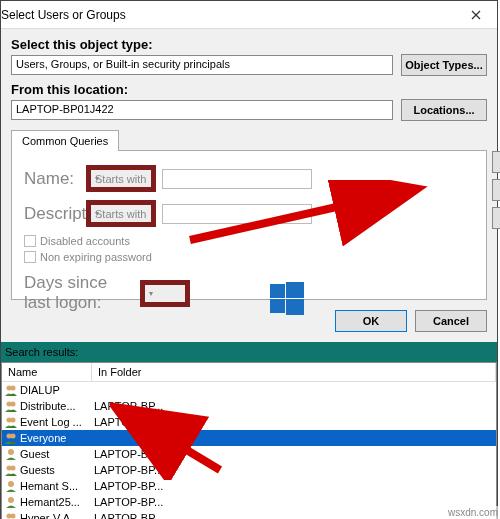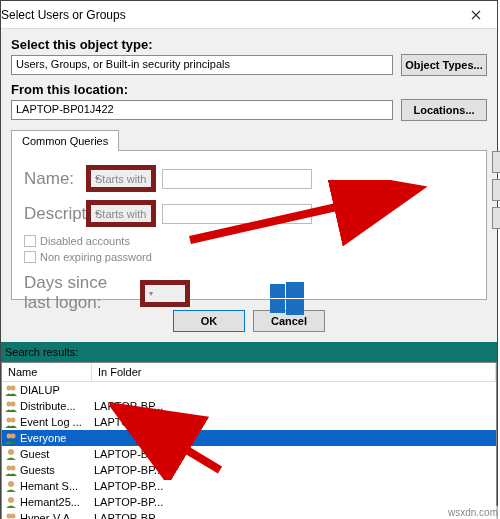--- a/index.html
+++ b/index.html
@@ -19,21 +19,21 @@
   .q-row { display: flex; align-items: center; gap: 6px; margin-bottom: 8px; }
   .q-lbl { width: 56px; color: #888; font-size: 17px; }
   .q-combo { width: 70px; height: 27px; border: 5px solid #7f1d1d; background: #eee; color: #888; font-size: 11px; padding-left: 4px; display: flex; align-items: center; justify-content: space-between; }
   .q-combo span.arrow { font-size: 8px; color: #888; padding-right: 4px; }
   .q-input { width: 150px; height: 20px; border: 1px solid #bbb; background: #fff; }
   .chk-row { display: flex; align-items: center; gap: 4px; color: #888; margin: 4px 0 2px 0; }
   .chk { width: 12px; height: 12px; border: 1px solid #bbb; background: #fff; }
   .right-col { position: absolute; right: -3px; top: -2px; width: 90px; display: flex; flex-direction: column; gap: 6px; z-index: 3; }
   .r-btn { width: 86px; height: 22px; border: 1px solid #888; background: #e1e1e1; text-align: center; line-height: 20px; font-size: 11px; color: #888; }
   .r-btn.enabled { color: #000; background: #e1e1e1; border: 1px solid #888; }
-  .bottom-btns { display: flex; justify-content: center; gap: 8px; margin-top: 10px; }
+  .bottom-btns { display: flex; justify-content: flex-end; gap: 8px; margin-top: 10px; }
   .bottom-btns .btn { width: 72px; }
   .bottom-btns .btn.ok { border: 1.5px solid #0078d7; }
   .sr-label { font-size: 11px; padding: 4px 4px 4px 4px; background: #0f766e; }
   .grid { border: 1px solid #888; background: #fff; height: 160px; overflow: hidden; position: relative; }
   .grid-head { display: flex; background: #fff; border-bottom: 1px solid #ddd; font-size: 11px; }
   .grid-head .col { padding: 3px 6px; border-right: 1px solid #ddd; }
   .col-name { width: 90px; }
   .col-folder { flex: 1; }
   .grid-body { overflow-y: scroll; height: 138px; }
   .g-row { display: flex; align-items: center; height: 16px; font-size: 11px; padding-left: 2px; }

